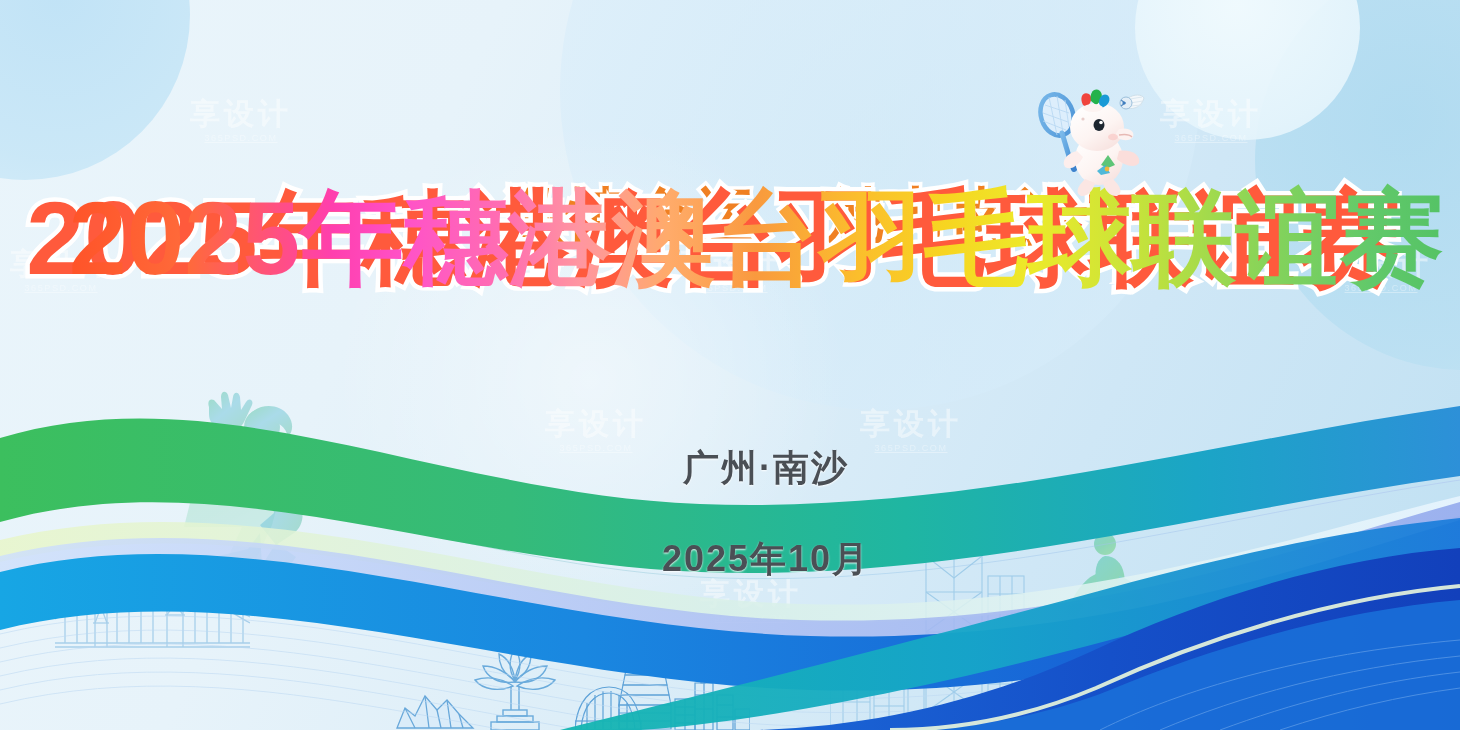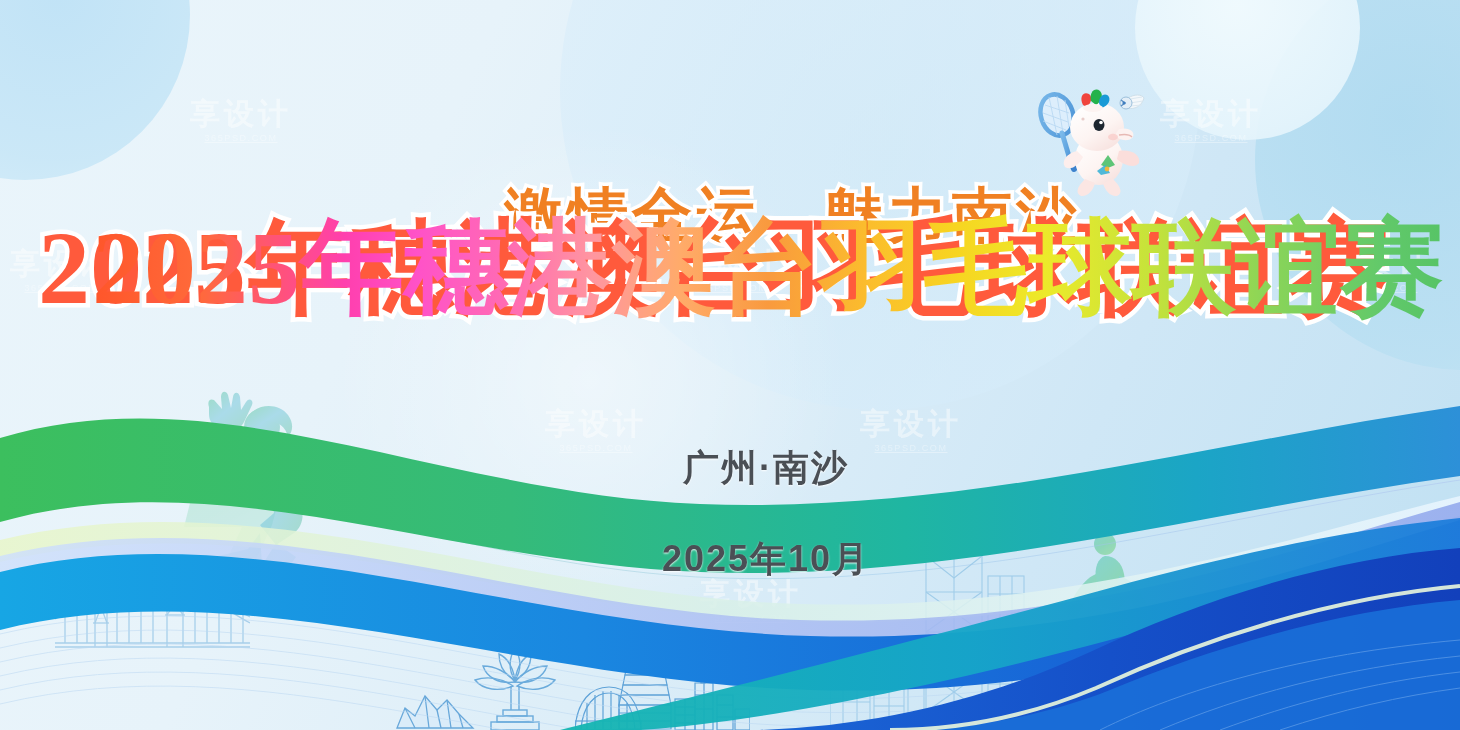--- a/index.html
+++ b/index.html
@@ -57,21 +57,21 @@
     position:absolute;left:0;top:107px;width:1460px;
     font-size:60px;font-weight:900;letter-spacing:4px;
     color:#f08022;
     -webkit-text-stroke:7px #ffffff;
     paint-order:stroke fill;
     text-shadow:0 2px 0 rgba(255,255,255,.8);
     white-space:pre;
   }
   .subtitle-inner{display:inline-block;}
 
-  .maintitle-wrap{position:absolute;left:0;top:212px;width:1428px;font-family:Liberation Serif, serif;}
+  .maintitle-wrap{position:absolute;left:0;top:182px;width:1428px;}
   .maintitle{
     display:inline-block;
     font-size:104px;font-weight:900;letter-spacing:0px;
     line-height:1.08;
     white-space:pre;
     -webkit-text-stroke:9px #ffffff;
     paint-order:stroke fill;
     color:#ff5a3c;
   }
   .maintitle-fill{

